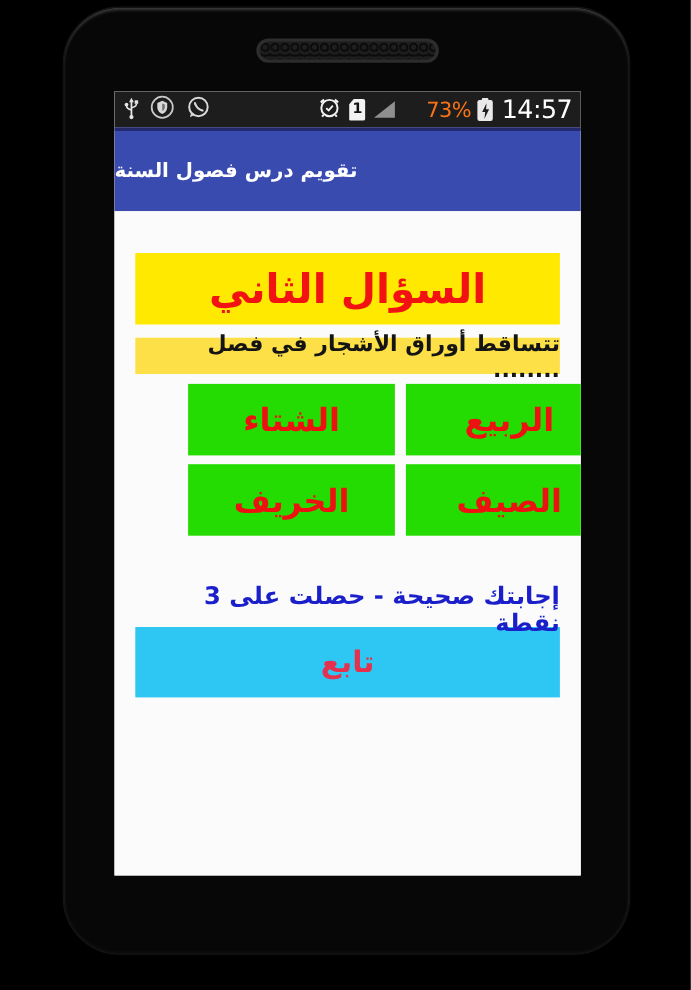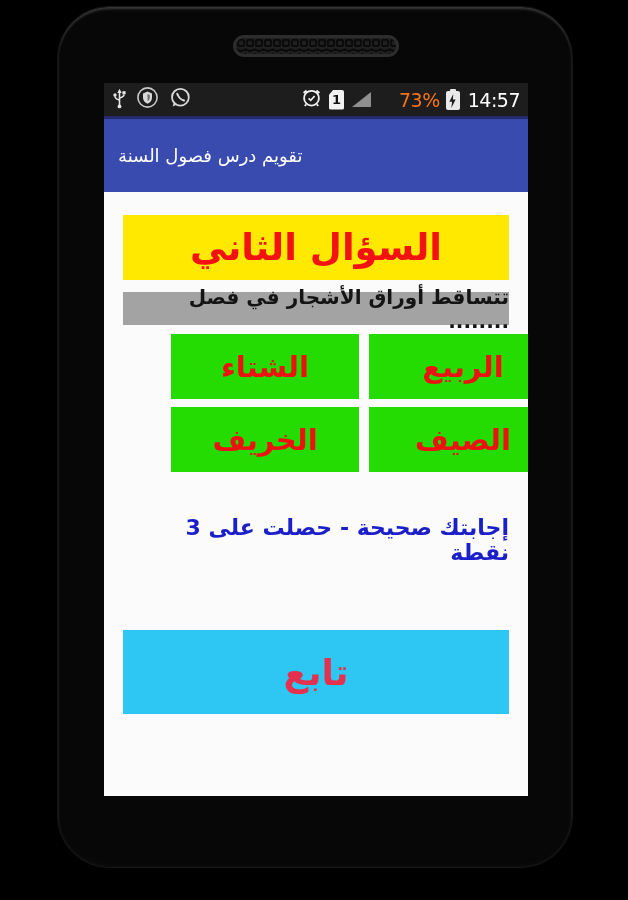--- a/index.html
+++ b/index.html
@@ -24,66 +24,66 @@
     background:#FBFBFB;display:flex;flex-direction:column;overflow:hidden;
   }
   
   .status-bar{
     height:33px;background:#1D1D1D;display:flex;align-items:center;
     padding:0 8px;color:#fff;flex:0 0 auto;
   }
   .sb-left{display:flex;align-items:center;gap:9px;}
   .sb-right{margin-left:auto;display:flex;align-items:center;gap:6px;}
   .sb-pct{font-size:19px;color:#f97316;letter-spacing:-0.5px;margin-left:20px;}
-  .sb-time{font-size:19px;color:#fff;margin-left:2px;letter-spacing:-0.5px;}
+  .sb-time{font-size:23px;color:#fff;margin-left:2px;letter-spacing:-0.5px;}
   .sim{
     width:15px;height:20px;background:#F2F2F2;border-radius:2px;
     clip-path:polygon(30% 0,100% 0,100% 100%,0 100%,0 26%);
     display:flex;align-items:center;justify-content:center;
     color:#111;font-size:13px;font-weight:bold;
   }
   .signal{width:0;height:0;border-left:19px solid transparent;border-bottom:15px solid #8F8F8F;margin:0 2px;}
   .battery{position:relative;width:14px;height:19px;background:#E9E9E9;border-radius:2px;margin-top:2px;display:flex;align-items:center;justify-content:center;}
   .battery::before{content:"";position:absolute;top:-2.5px;left:4px;width:6px;height:3px;background:#E9E9E9;border-radius:1px 1px 0 0;}
   
   .app-bar{
     height:73px;background:#3A4BB0;border-top:3px solid #23296B;
     display:flex;align-items:center;flex:0 0 auto;
   }
-  .app-title{color:#FFFFFF;font-size:18px;font-weight:400;padding-left:14px;}
+  .app-title{color:#FFFFFF;font-size:18px;font-weight:700;}
   
   .content{flex:1;background:#FBFBFB;display:flex;flex-direction:column;align-items:center;}
   .card{width:386px;}
   .q-header{
-    margin-top:23px;height:65px;background:#FFE900;
+    margin-top:38px;height:65px;background:#FFE900;
     display:flex;align-items:center;justify-content:center;
     color:#F21212;font-size:37px;font-weight:bold;
   }
   .q-text{
-    margin-top:12px;height:33px;background:#a3a3a3;
+    margin-top:12px;height:33px;background:#fde047;
     display:flex;align-items:center;justify-content:center;
     color:#141414;font-size:20px;font-weight:bold;padding-left:12px;
   }
   .choices{
     margin-top:9px;display:grid;grid-template-columns:188px 188px;
     grid-auto-rows:65px;column-gap:10px;row-gap:8px;direction:ltr;padding-left:48px;
   }
   .choice{
     background:#25DC02;border:none;display:flex;align-items:center;justify-content:center;
     color:#EE1111;font-size:29px;font-weight:bold;cursor:pointer;
     font-family:"DejaVu Sans",sans-serif;
   }
   .result{
     margin-top:52px;height:31px;display:flex;align-items:center;justify-content:center;
     color:#1B1FC9;font-size:22px;font-weight:bold;
   }
   .continue{
-    margin-top:75px;height:84px;background:#2EC6F2;border:none;width:386px;
+    height:64px;background:#2EC6F2;border:none;width:386px;
     display:flex;align-items:center;justify-content:center;
-    color:#E5314E;font-size:36px;font-weight:bold;cursor:pointer;
+    color:#E5314E;font-size:27px;font-weight:bold;cursor:pointer;
     font-family:"DejaVu Sans",sans-serif;
   }
 </style>
 </head>
 <body>
 
 <div class="phone">
   <div class="speaker"></div>
 
   <div class="screen">

